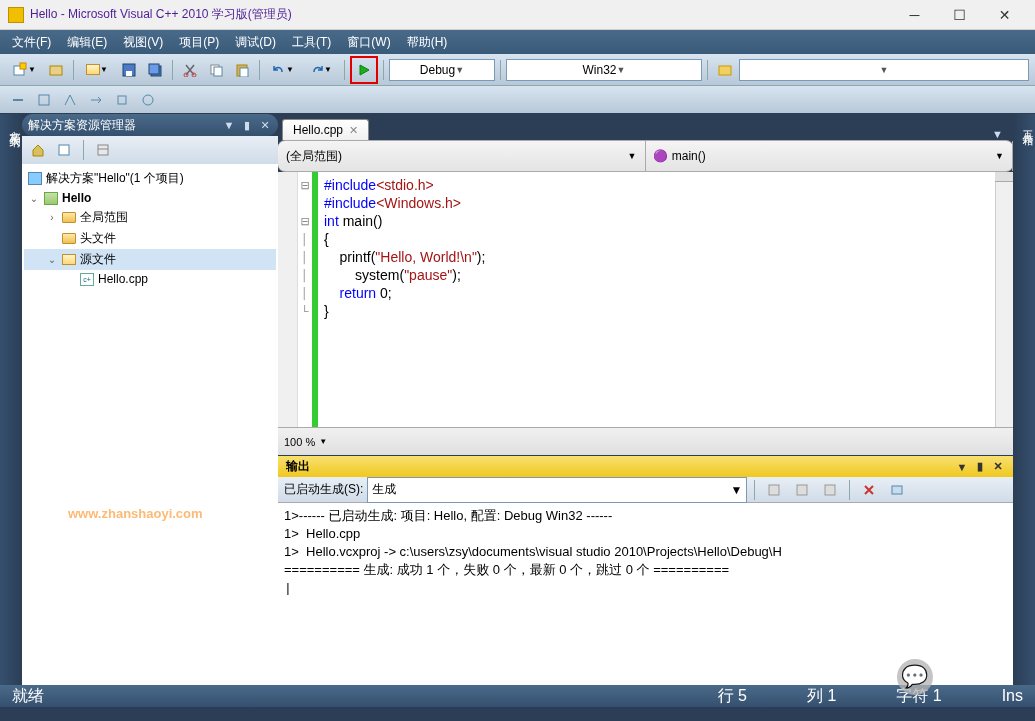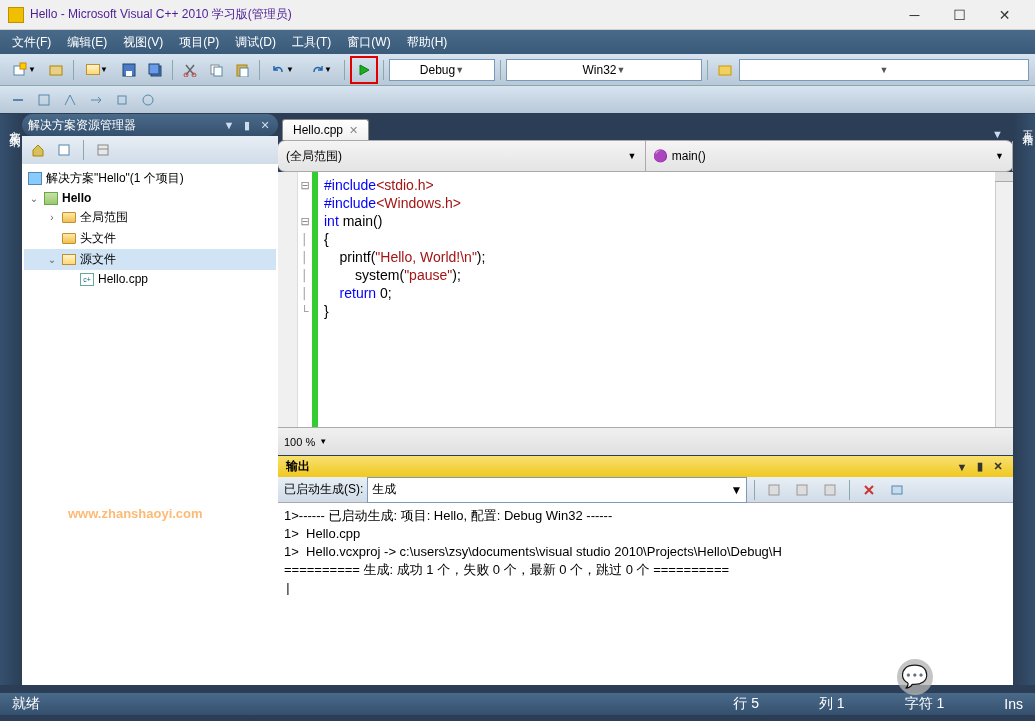--- a/index.html
+++ b/index.html
@@ -83,21 +83,21 @@
 .output-panel { height: 230px; display: flex; flex-direction: column; }
 .output-header { height: 22px; background: linear-gradient(#f8e070, #f0c820); display: flex; align-items: center; padding: 0 8px; font-size: 12px; font-weight: bold; justify-content: space-between; border-top: 1px solid #2b3e55; }
 .output-toolbar { height: 26px; background: linear-gradient(#e8eef5, #d0dce8); display: flex; align-items: center; padding: 0 6px; gap: 4px; font-size: 12px; border-bottom: 1px solid #aaa; }
 .out-combo { flex: 0 0 380px; height: 20px; background: #fff; border: 1px solid #7a9ab8; padding: 12px 4px; display: flex; align-items: center; justify-content: space-between; }
 .output-text { flex: 1; background: #fff; font-family: Consolas, "Courier New", monospace; font-size: 13px; padding: 4px 6px; line-height: 17px; white-space: pre; overflow: hidden; }
 
 
 .vtab-r { width: 22px; background: linear-gradient(90deg, #2b3e55, #35506f); writing-mode: vertical-rl; text-orientation: upright; color: #fff; font-size: 11px; padding-top: 8px; letter-spacing: 2px; }
 
 
-.statusbar { height: 22px; background: linear-gradient(#4a6a8a, #35506f); display: flex; align-items: center; color: #fff; font-size: 14px; padding: 0 12px; margin-top: 8px; }
+.statusbar { height: 22px; background: linear-gradient(#4a6a8a, #35506f); display: flex; align-items: center; color: #fff; font-size: 16px; padding: 0 12px; }
 .status-item { margin-right: 60px; }
 .status-spacer { flex: 1; }
 
 
 .bottom-wm { position: absolute; right: 30px; bottom: 26px; display: flex; align-items: center; gap: 8px; color: #fff; font-size: 16px; font-weight: bold; opacity: 0.9; }
 .wm-circle { width: 36px; height: 36px; border-radius: 50%; background: rgba(180,180,180,0.85); display: flex; align-items: center; justify-content: center; font-size: 22px; }
 
 
 .ico-folder { width: 14px; height: 11px; background: linear-gradient(#ffe9a8, #f0c050); border: 1px solid #c09030; border-radius: 1px; }
 .ico-folder-open { width: 14px; height: 11px; background: linear-gradient(#fff4d0, #ffd870); border: 1px solid #c09030; }

